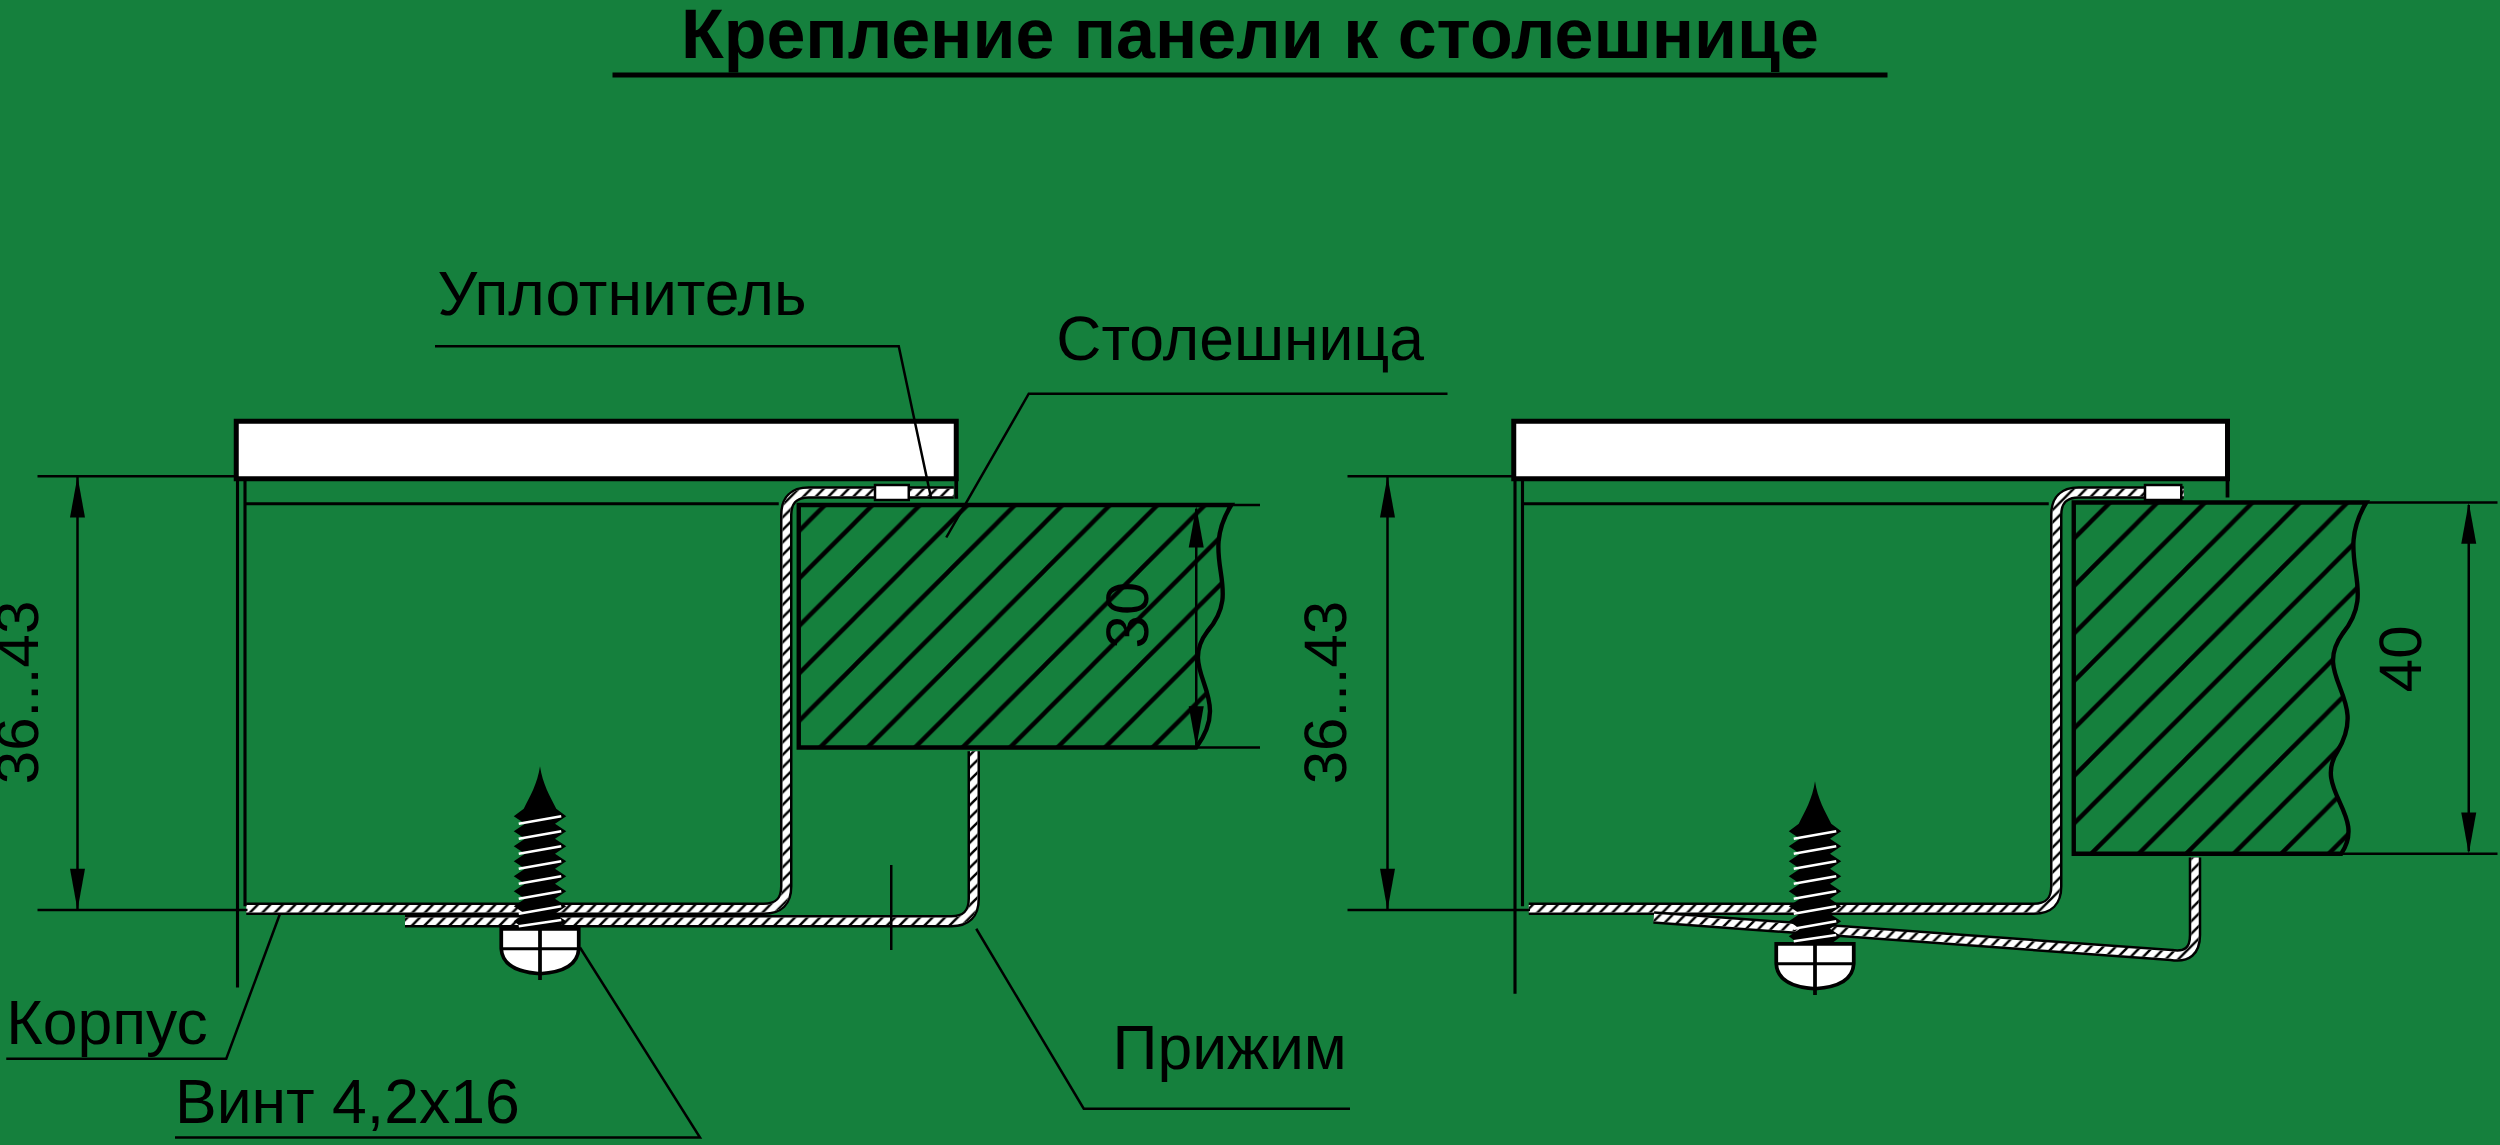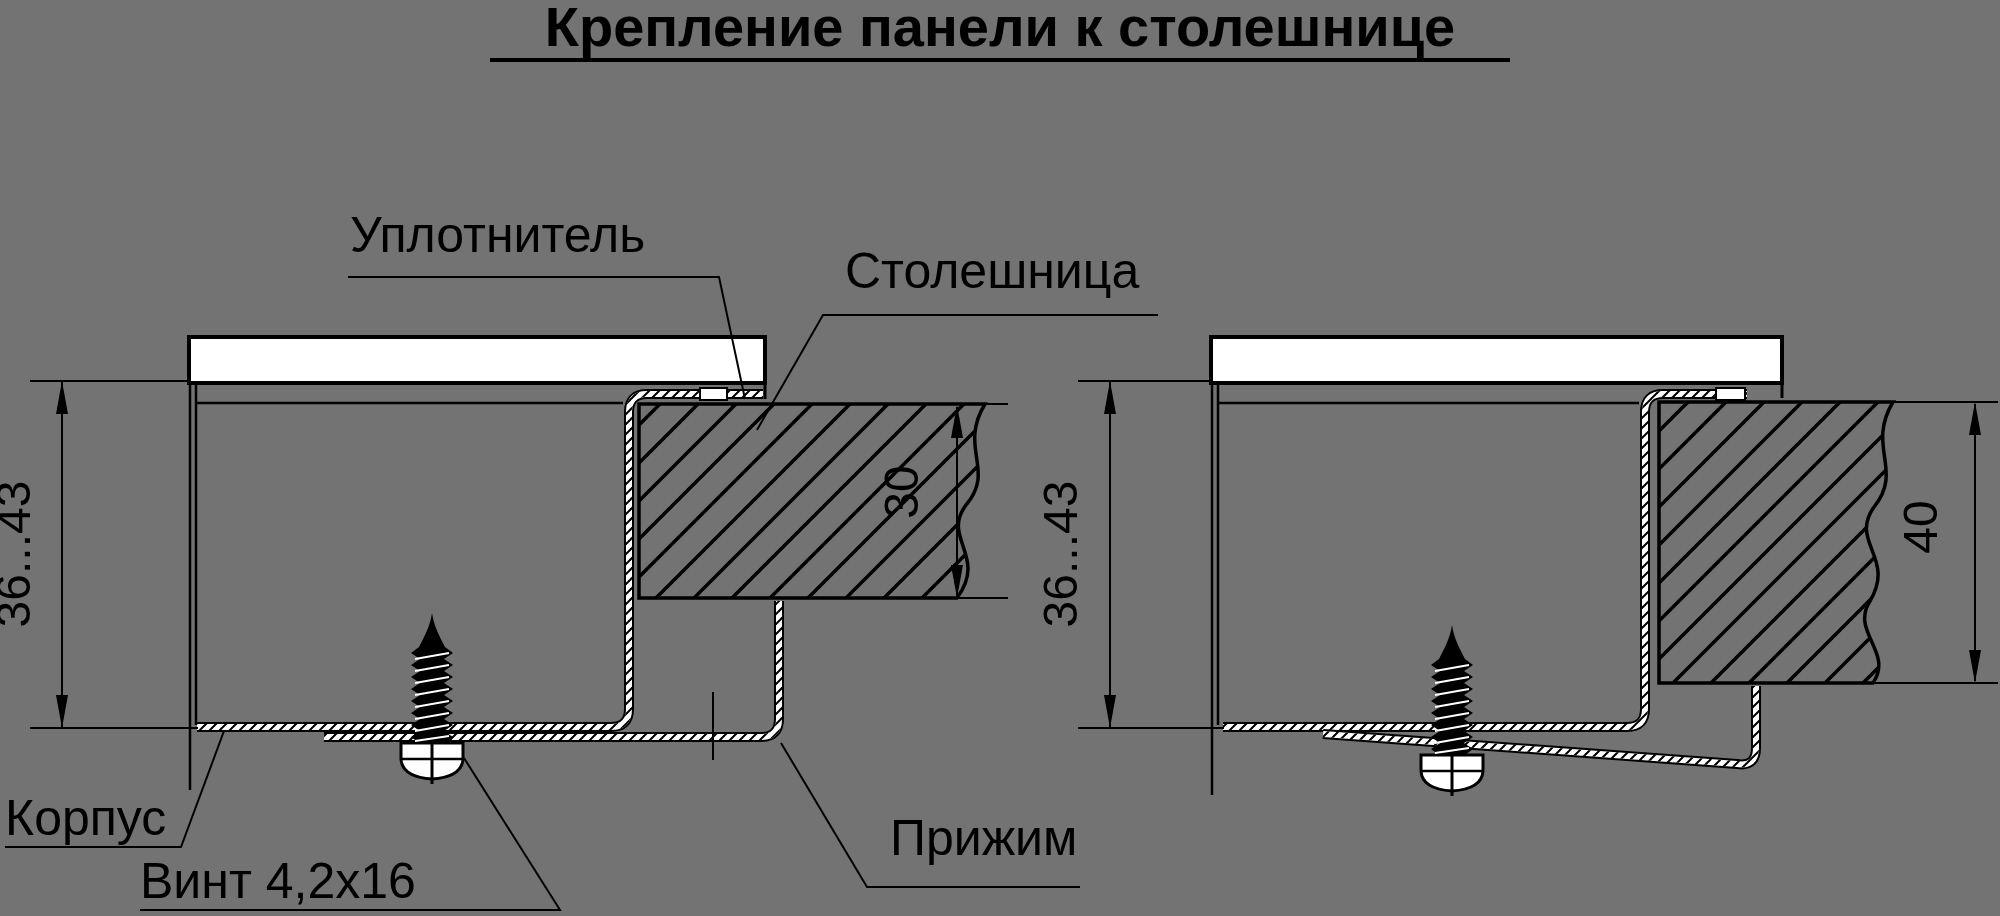--- a/index.html
+++ b/index.html
@@ -1,16 +1,16 @@
 <!DOCTYPE html>
 <html><head>
 <meta charset="utf-8">
 <style>
   html,body{margin:0;padding:0;background:#ffffff;}
-  .stage{position:relative;width:2000px;height:916px;background:#737373;overflow:hidden;}
+  .stage{position:relative;width:2000px;height:916px;background:#15803d;overflow:hidden;}
   svg{display:block;}
   .lbl{font-family:"Liberation Sans", sans-serif;font-size:50px;fill:#000;}
   .dim{font-family:"Liberation Sans", sans-serif;font-size:48px;fill:#000;}
   .ttl{font-family:"Liberation Sans", sans-serif;font-size:56px;font-weight:bold;fill:#000;}
 </style>
 </head>
 <body>
 
 <div class="stage">
 <svg width="2000" height="916" viewBox="0 0 2000 916" xmlns="http://www.w3.org/2000/svg">

